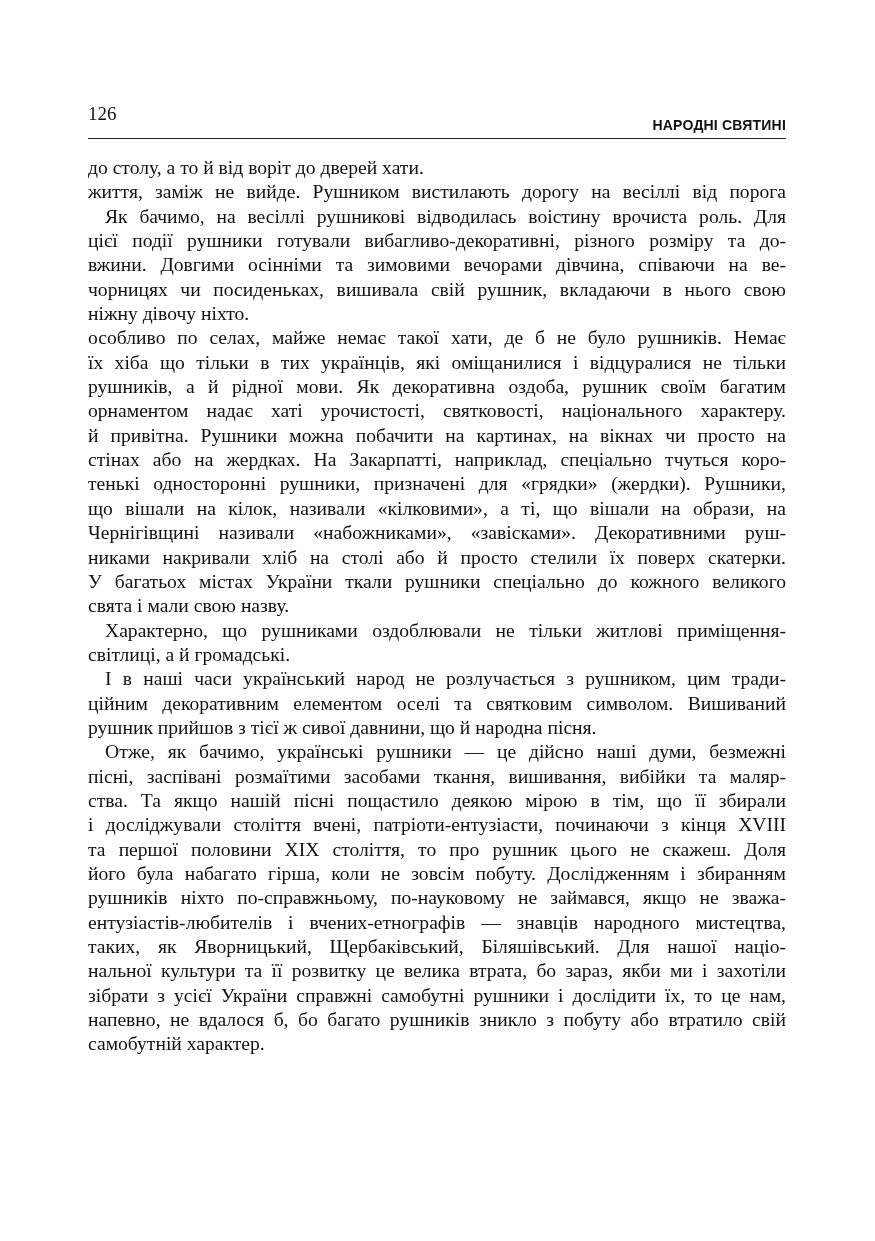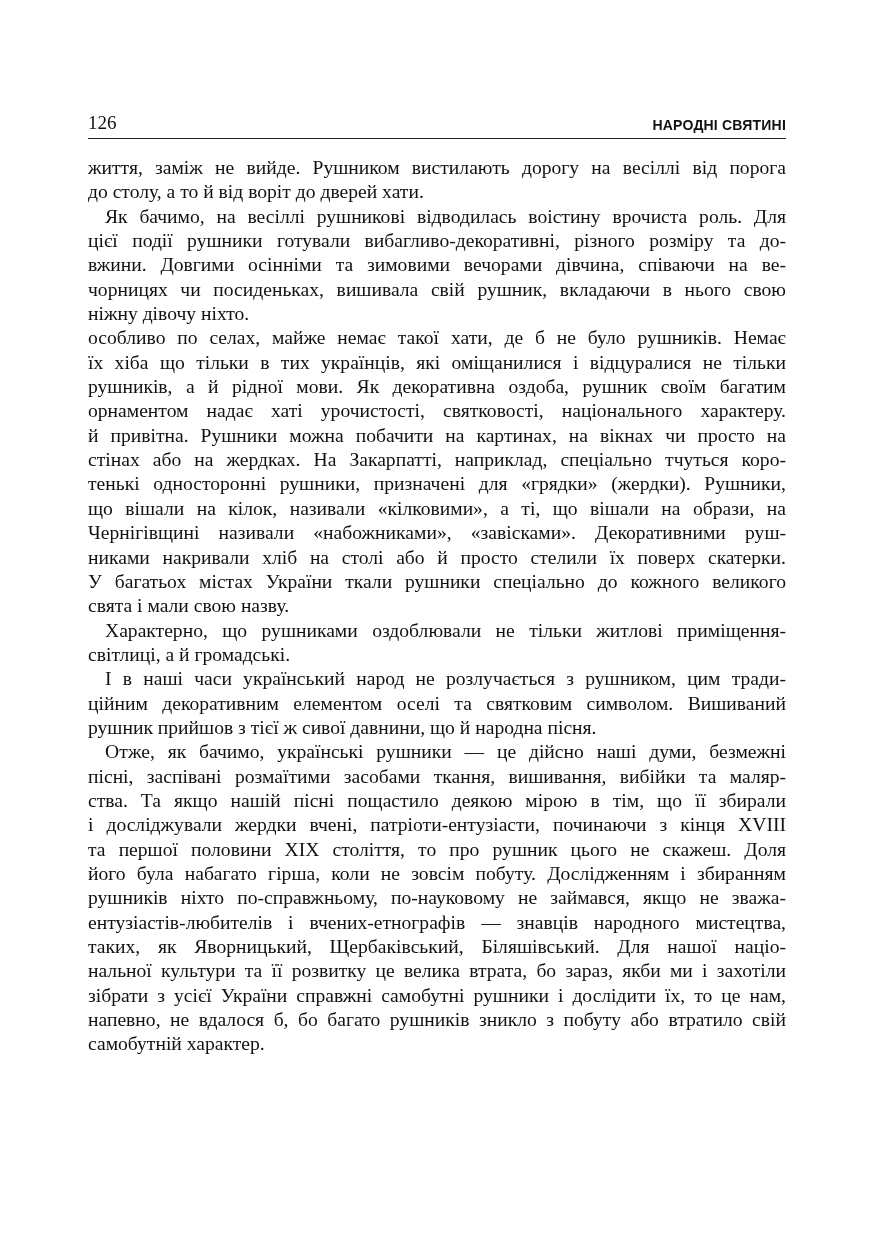--- a/index.html
+++ b/index.html
@@ -1,37 +1,37 @@
 <!DOCTYPE html>
 <html><head>
 <meta charset="utf-8">
 <style>
   html, body { margin: 0; padding: 0; background: #ffffff; }
   body { width: 875px; height: 1241px; position: relative; overflow: hidden; }
   .page { position: absolute; left: 88px; top: 108px; width: 698px; color: #111; }
   .header { position: relative; height: 30px; border-bottom: 1.3px solid #222; }
-  .page-num { position: absolute; left: 0; bottom: 4px; font-family: "Liberation Serif", serif; font-size: 19px; }
+  .page-num { position: absolute; left: 0; bottom: 13px; font-family: "Liberation Serif", serif; font-size: 19px; }
   .running-title { position: absolute; right: 0; bottom: 5px; font-family: "Liberation Sans", sans-serif; font-weight: bold; font-size: 14px; letter-spacing: 0.2px; }
   .body { margin-top: 17px; font-family: "Liberation Serif", serif; font-size: 19.6px; line-height: 24.35px; }
   .line { display: block; white-space: nowrap; text-align: justify; text-align-last: justify; height: 24.35px; overflow: visible; }
   .line.last { text-align-last: left; }
   .line.indent { padding-left: 17px; }
 </style>
 </head>
 <body>
 
 <div class="page">
   <div class="header">
     <span class="page-num">126</span>
     <span class="running-title">НАРОДНІ СВЯТИНІ</span>
   </div>
   <div class="body" id="body">
       <div class="paragraph">
+        <span class="line last">до столу, а то й від воріт до дверей хати.</span>
         <span class="line">життя, заміж не вийде. Рушником вистилають дорогу на весіллі від порога</span>
-        <span class="line last">до столу, а то й від воріт до дверей хати.</span>
       </div>
       <div class="paragraph">
         <span class="line indent">Як бачимо, на весіллі рушникові відводилась воістину врочиста роль. Для</span>
         <span class="line">цієї події рушники готували вибагливо-декоративні, різного розміру та до-</span>
         <span class="line">вжини. Довгими осінніми та зимовими вечорами дівчина, співаючи на ве-</span>
         <span class="line">чорницях чи посиденьках, вишивала свій рушник, вкладаючи в нього свою</span>
         <span class="line last">ніжну дівочу ніхто.</span>
       </div>
       <div class="paragraph">
         <span class="line">особливо по селах, майже немає такої хати, де б не було рушників. Немає</span>
@@ -53,21 +53,21 @@
       </div>
       <div class="paragraph">
         <span class="line indent">І в наші часи український народ не розлучається з рушником, цим тради-</span>
         <span class="line">ційним декоративним елементом оселі та святковим символом. Вишиваний</span>
         <span class="line last">рушник прийшов з тієї ж сивої давнини, що й народна пісня.</span>
       </div>
       <div class="paragraph">
         <span class="line indent">Отже, як бачимо, українські рушники — це дійсно наші думи, безмежні</span>
         <span class="line">пісні, заспівані розмаїтими засобами ткання, вишивання, вибійки та маляр-</span>
         <span class="line">ства. Та якщо нашій пісні пощастило деякою мірою в тім, що її збирали</span>
-        <span class="line">і досліджували жердки вчені, патріоти-ентузіасти, починаючи з кінця XVIII</span>
+        <span class="line">і досліджували століття вчені, патріоти-ентузіасти, починаючи з кінця XVIII</span>
         <span class="line">та першої половини XIX століття, то про рушник цього не скажеш. Доля</span>
         <span class="line">його була набагато гірша, коли не зовсім побуту. Дослідженням і збиранням</span>
         <span class="line">рушників ніхто по-справжньому, по-науковому не займався, якщо не зважа-</span>
         <span class="line">ентузіастів-любителів і вчених-етнографів — знавців народного мистецтва,</span>
         <span class="line">таких, як Яворницький, Щербаківський, Біляшівський. Для нашої націо-</span>
         <span class="line">нальної культури та її розвитку це велика втрата, бо зараз, якби ми і захотіли</span>
         <span class="line">зібрати з усієї України справжні самобутні рушники і дослідити їх, то це нам,</span>
         <span class="line">напевно, не вдалося б, бо багато рушників зникло з побуту або втратило свій</span>
         <span class="line last">самобутній характер.</span>
       </div>

